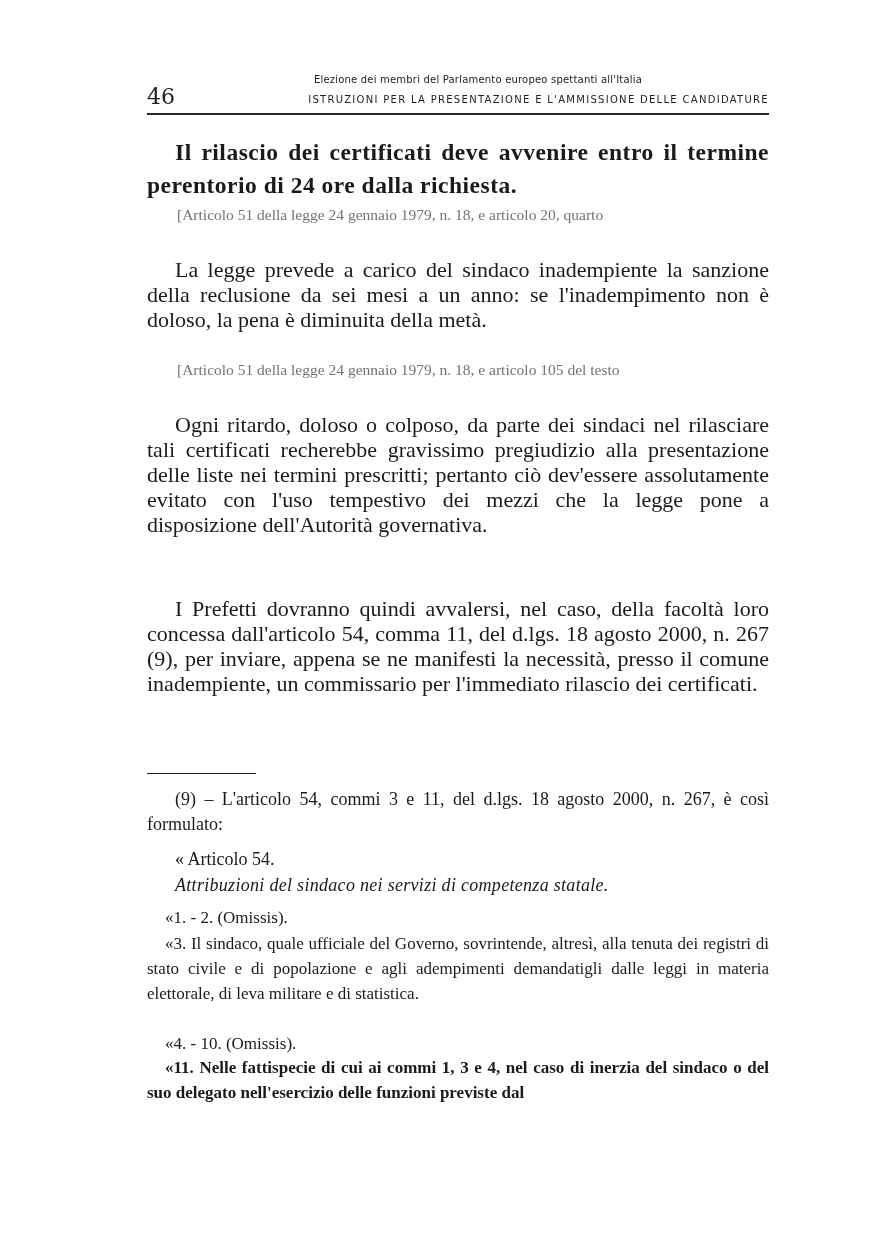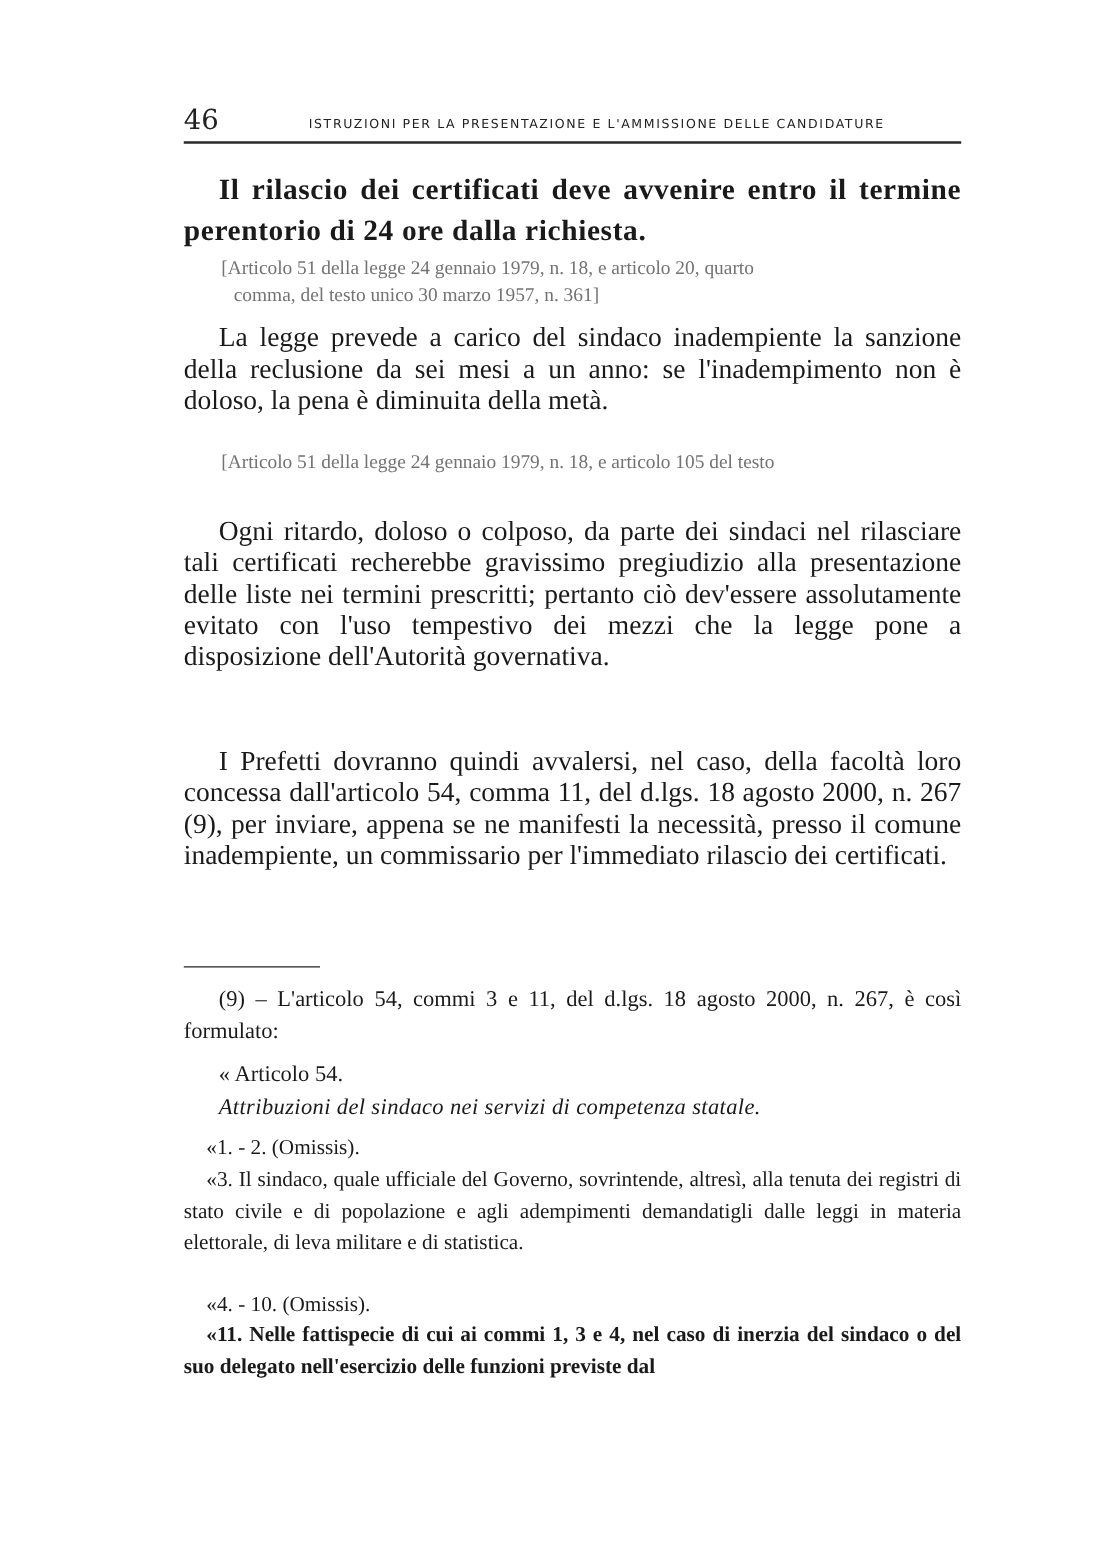--- a/index.html
+++ b/index.html
@@ -2,21 +2,21 @@
 <html><head>
 <meta charset="utf-8">
 <style>
   html, body { margin: 0; padding: 0; background: #ffffff; }
   body { width: 876px; height: 1239px; position: relative; overflow: hidden; color: #1a1a1a; }
   .page { position: absolute; left: 147px; top: 0; width: 622px; font-family: "Liberation Serif", "DejaVu Serif", serif; }
 
   .running-head { position: absolute; left: 0; top: 74px; width: 622px; height: 42px; }
   .page-number { position: absolute; left: 0; top: 10px; font-size: 22px; font-family: "DejaVu Serif", serif; color: #222; }
   .head-line1 { position: absolute; left: 0; right: 0; top: 0; text-align: center; font-size: 10px; font-family: "DejaVu Sans", sans-serif; color: #222; padding-left: 40px; letter-spacing: 0.2px; }
-  .head-line2 { position: absolute; left: 0; right: 0; top: 20px; text-align: left; font-size: 10px; font-family: "DejaVu Sans", sans-serif; letter-spacing: 1.3px; color: #222; padding-left: 100px; }
+  .head-line2 { position: absolute; left: 0; right: 0; top: 20px; text-align: right; font-size: 10px; font-family: "DejaVu Sans", sans-serif; letter-spacing: 1.3px; color: #222; padding-left: 100px; }
   .head-rule { position: absolute; left: 0; top: 113px; width: 622px; height: 0; border-top: 2px solid #2a2a2a; }
 
   .block { position: absolute; left: 0; width: 622px; }
   .lead { top: 136px; font-size: 23.5px; line-height: 33px; font-weight: bold; letter-spacing: 0.5px; text-align: justify; text-indent: 28px; }
   .cite { font-size: 15.5px; line-height: 22px; color: #737373; padding-left: 30px; text-indent: 0; }
   .cite .cont { display: block; padding-left: 10px; }
   .cite1 { top: 204px; }
   .para { font-size: 22px; line-height: 25px; text-align: justify; text-indent: 28px; }
   .para1 { top: 257px; }
   .cite2 { top: 359px; }
@@ -35,29 +35,29 @@
   .fn-c11 { top: 1055px; font-weight: bold; }
   .it { }
 </style>
 </head>
 <body>
 
 <div class="page">
 
   <div class="running-head">
     <div class="page-number">46</div>
+    <div class="head-line1">Elezione dei membri del Parlamento europeo spettanti all'Italia</div>
     <div class="head-line2">ISTRUZIONI PER LA PRESENTAZIONE E L'AMMISSIONE DELLE CANDIDATURE</div>
   </div>
   <div class="head-rule"></div>
 
   <div class="block lead">Il rilascio dei certificati deve avvenire entro il termine perentorio di 24 ore dalla richiesta.</div>
 
   <div class="block cite cite1">
     <span>[Articolo 51 della legge 24 gennaio 1979, n. 18, e articolo 20, quarto</span>
-    <span class="cont">comma, del testo unico 30 marzo 1957, n. 361]</span>
   </div>
 
   <div class="block para para1">La legge prevede a carico del sindaco inadempiente la sanzione della reclusione da sei mesi a un anno:  se l'inadempimento non è doloso, la pena è diminuita della metà.</div>
 
   <div class="block cite cite2">
     <span>[Articolo 51 della legge 24 gennaio 1979, n. 18, e articolo 105 del testo</span>
   </div>
 
   <div class="block para para2">Ogni ritardo, doloso o colposo, da parte dei sindaci nel rilasciare tali certificati recherebbe gravissimo pregiudizio alla presentazione delle liste nei termini prescritti;  pertanto ciò dev'essere assolutamente evitato con l'uso tempestivo dei mezzi che la legge pone a disposizione dell'Autorità governativa.</div>
 

